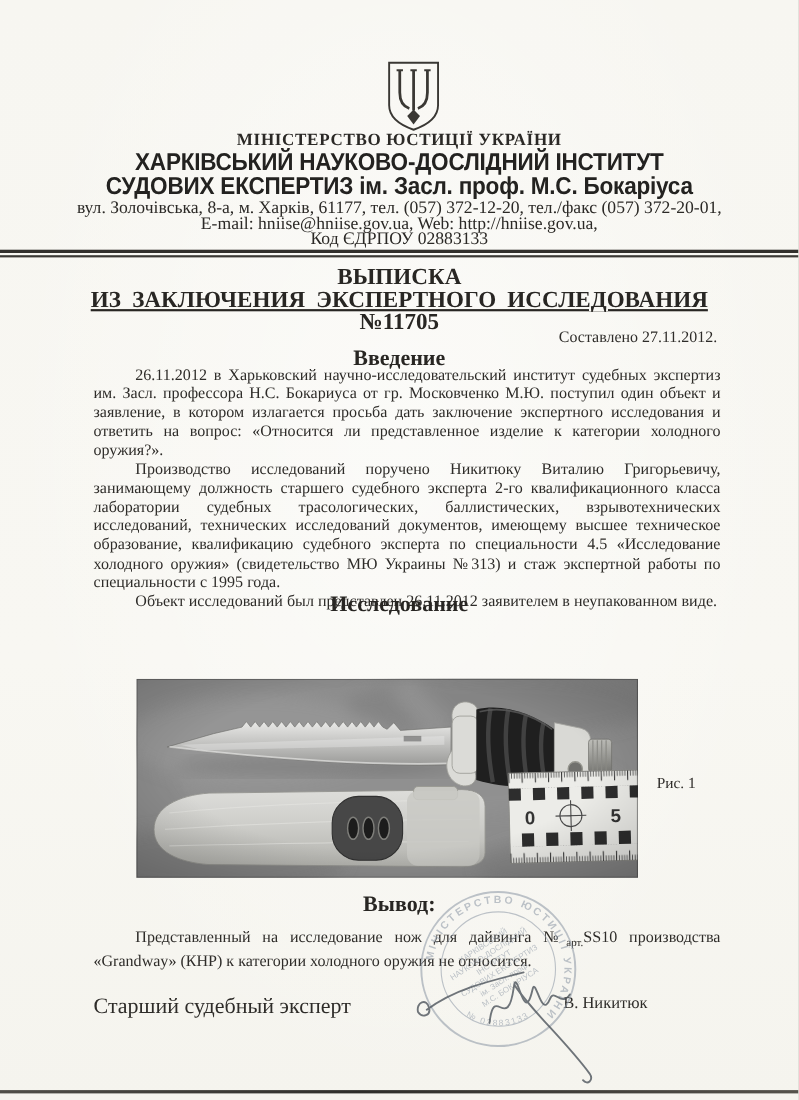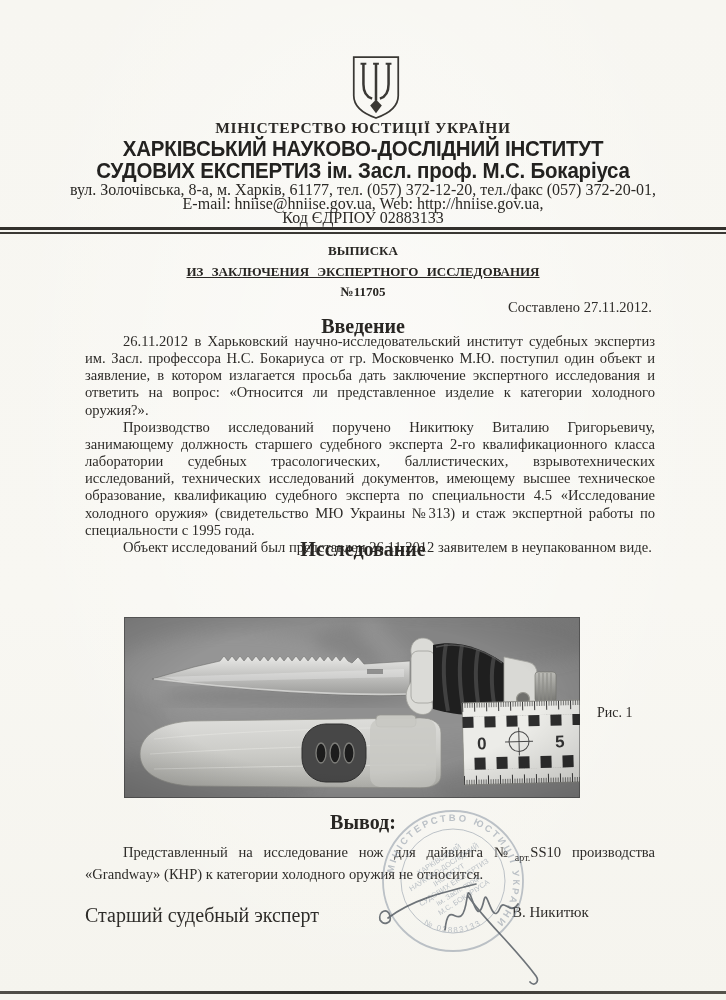--- a/index.html
+++ b/index.html
@@ -26,21 +26,21 @@
   .inst1{top:135px;}
   .inst2{top:157px;}
   .addr{font-weight:normal;font-size:16px;color:#2b2926;line-height:14px;}
   .addr1{top:183px;}
   .addr2{top:197px;}
   .addr3{top:211px;}
 
   .rule-thick{top:227px;left:0;width:726px;height:3px;background:#32302c;}
   .rule-thin{top:232px;left:0;width:726px;height:2px;background:#3a3834;}
 
-  .doc-title{top:241px;font-weight:bold;font-size:13px;line-height:20.5px;color:#282623;}
+  .doc-title{top:241px;font-weight:bold;font-size:21px;line-height:20.5px;color:#282623;}
   .doc-title .sp{word-spacing:5px;text-decoration:underline;}
   .date-note{top:299px;right:74px;font-size:14.5px;}
 
   .sec-head{font-weight:bold;font-size:20px;color:#282623;}
   .h-intro{top:315px;}
   .h-research{top:538px;}
   .h-concl{top:811px;}
 
   .bodytext{left:85px;width:570px;text-align:justify;font-size:14.6px;line-height:17.15px;}
   .bodytext p{margin:0;text-indent:38px;}

